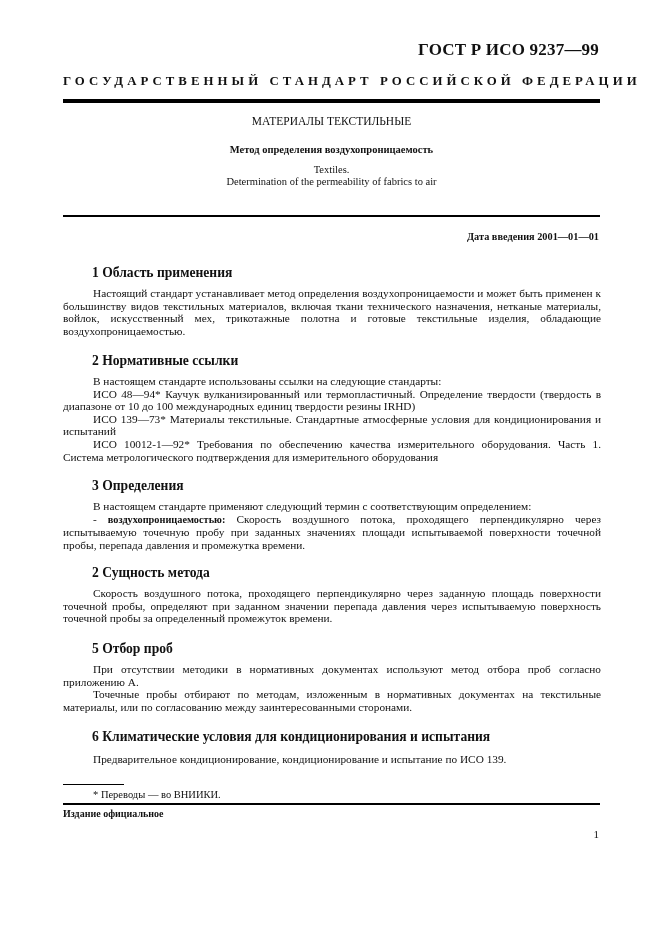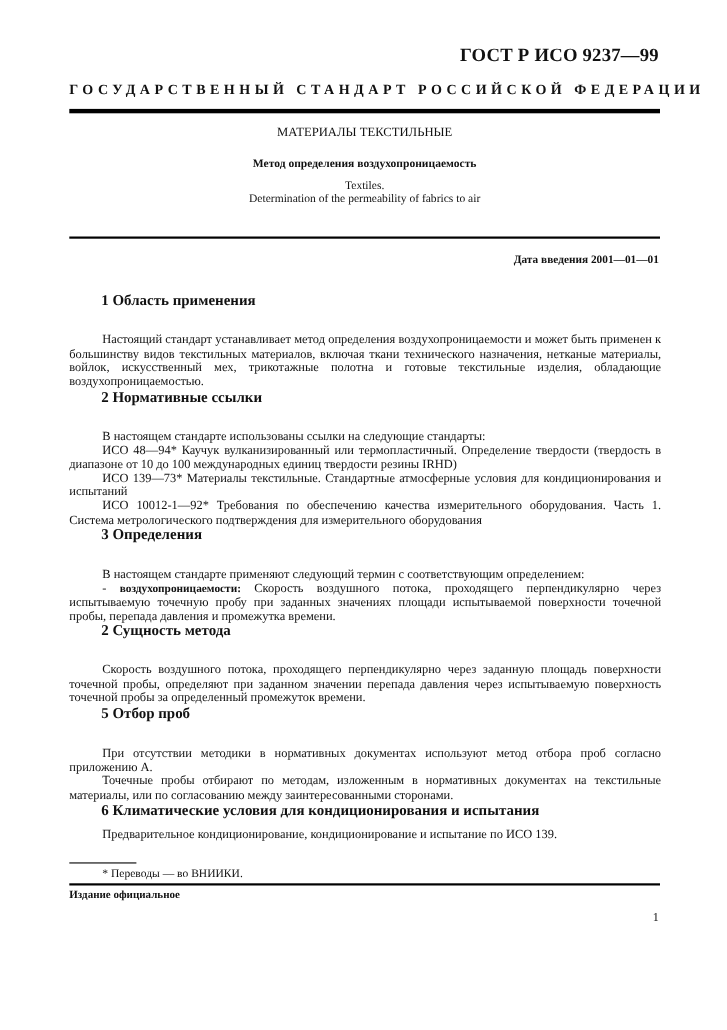--- a/index.html
+++ b/index.html
@@ -13,21 +13,21 @@
     .state-std { left: 63px; top: 75px; width: 538px; font-weight: bold; font-size: 12.8px; letter-spacing: 4.05px; white-space: nowrap; }
     .rule-thick { left: 63px; top: 99px; width: 537px; height: 4px; background: #000; }
     .title-block { left: 63px; width: 537px; text-align: center; }
     .title-main { top: 115px; font-weight: normal; font-size: 11.5px; }
     .title-sub { top: 144px; font-weight: bold; font-size: 10.5px; }
     .title-en { top: 164px; font-size: 10.5px; line-height: 12.4px; }
     .rule-2 { left: 63px; top: 215px; width: 537px; height: 2px; background: #000; }
     .intro-date { right: 62px; top: 231px; font-weight: bold; font-size: 10.3px; }
     .sec { left: 63px; width: 538px; }
     .sec h2 { margin: 0 0 0 29px; font-size: 13.6px; font-weight: bold; line-height: 16px; }
-    .sec .body { margin-top: 22px; text-align: justify; }
+    .sec .body { margin-top: 6px; text-align: justify; }
     .sec p { margin: 0; text-indent: 30px; text-align: justify; }
     .b { font-weight: bold; font-size: 10.3px; }
     .fn-rule { left: 63px; top: 784px; width: 61px; height: 1px; background: #000; }
     .fn-text { left: 93px; top: 789px; font-size: 10.5px; }
     .rule-foot { left: 63px; top: 803px; width: 537px; height: 2px; background: #000; }
     .edition { left: 63px; top: 808px; font-weight: bold; font-size: 10px; }
     .page-num { right: 62px; top: 828px; font-size: 11px; }
   </style>
 </head>
 <body>
@@ -60,21 +60,21 @@
     <p>ИСО 48—94* Каучук вулканизированный или термопластичный. Определение твердости (твердость в диапазоне от 10 до 100 международных единиц твердости резины IRHD)</p>
     <p>ИСО 139—73*  Материалы текстильные. Стандартные атмосферные условия для кондиционирования и испытаний</p>
     <p>ИСО 10012-1—92*  Требования по обеспечению качества измерительного оборудования. Часть 1. Система метрологического подтверждения для измерительного оборудования</p>
   </div>
 </div>
 
 <div class="abs sec" style="top:478px">
   <h2>3  Определения</h2>
   <div class="body">
     <p>В настоящем стандарте применяют следующий термин с соответствующим определением:</p>
-    <p><span>- </span><span class="b">воздухопроницаемости:</span><span> Скорость воздушного потока, проходящего перпендикулярно через испытываемую точечную пробу при заданных значениях площади испытываемой поверхности точечной пробы, перепада давления и промежутка времени.</span></p>
+    <p><span>- </span><span class="b">воздухопроницаемостью:</span><span> Скорость воздушного потока, проходящего перпендикулярно через испытываемую точечную пробу при заданных значениях площади испытываемой поверхности точечной пробы, перепада давления и промежутка времени.</span></p>
   </div>
 </div>
 
 <div class="abs sec" style="top:565px">
   <h2>2  Сущность метода</h2>
   <div class="body">
     <p>Скорость воздушного потока, проходящего перпендикулярно через заданную площадь поверхности точечной пробы, определяют при заданном значении перепада давления через испытываемую поверхность точечной пробы за определенный промежуток времени.</p>
   </div>
 </div>
 

